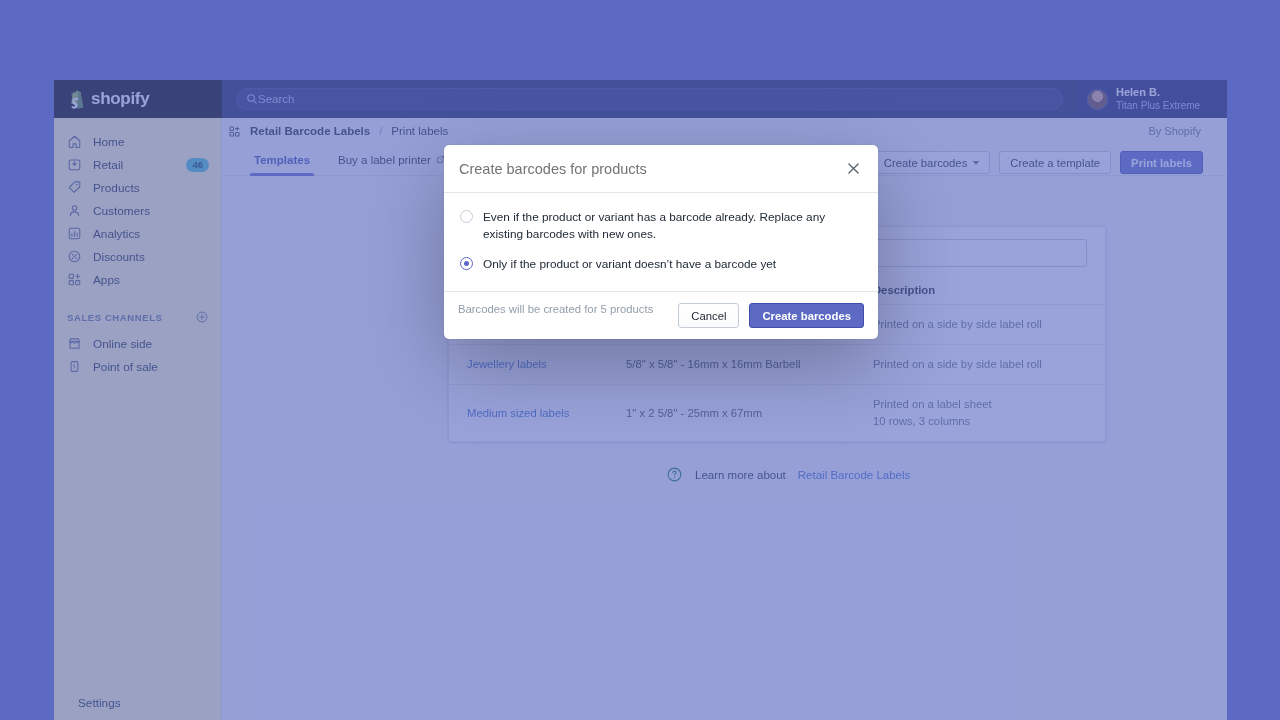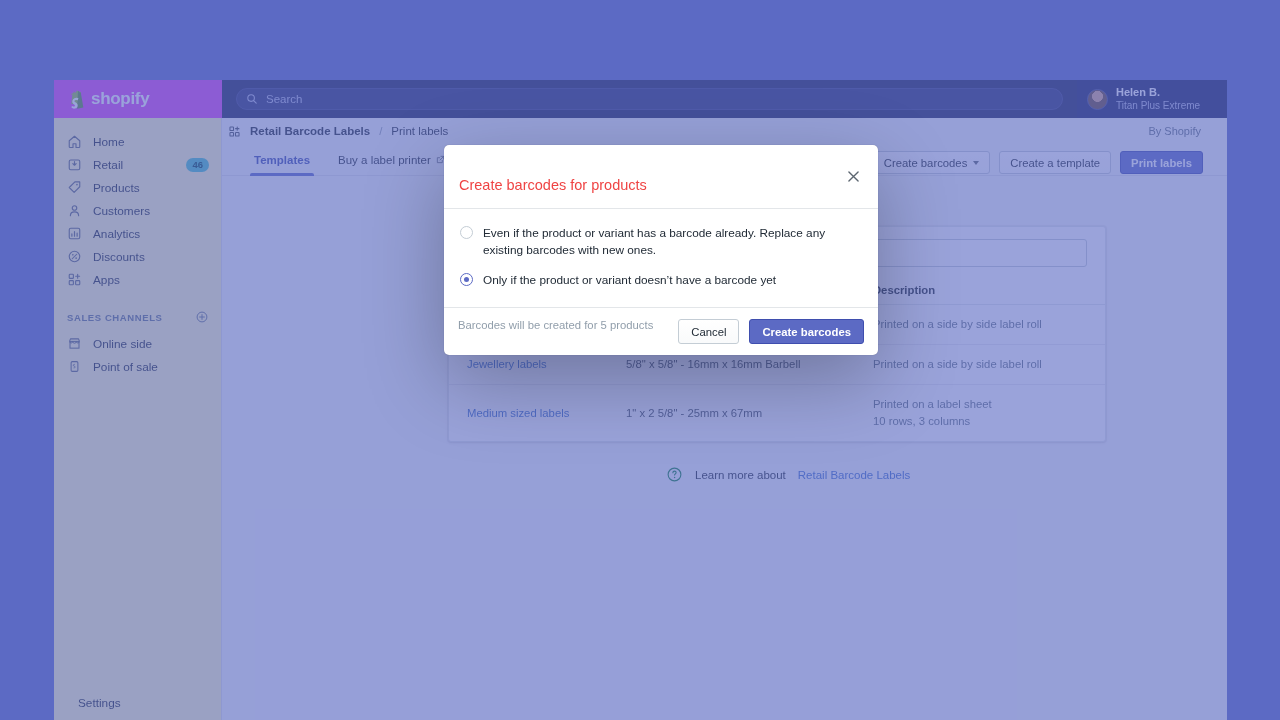--- a/index.html
+++ b/index.html
@@ -21,34 +21,34 @@
 
   
   .topbar {
     position: absolute; left: 0; top: 0;
     width: 1173px; height: 38px;
     background: #1f2557;
     display: flex; align-items: center;
   }
   .logo-zone {
     width: 168px; height: 38px;
-    background: #d946ef;
+    background: #000000;
     display: flex; align-items: center; gap: 6px;
     padding-left: 10px;
   }
   .logo-bag { width: 21px; height: 23px; flex: none; }
   .logo-word {
     color: #fff; font-size: 17px; font-weight: bold;
     letter-spacing: -.3px;
   }
   .search-wrap { flex: 1; padding: 0 14px; }
   .search-box {
     height: 22px; background: #2b3270;
     border: 1px solid #3c4382; border-radius: 12px;
-    display: flex; align-items: center; gap: 8px;
+    display: flex; align-items: center; 
     padding: 0 9px;
   }
   .search-box .ph { color: #b6bce0; font-size: 11.5px; }
   .user-zone {
     width: 150px; height: 38px;
     background: #1c2260;
     display: flex; align-items: center; gap: 8px;
     padding-left: 10px;
   }
   .avatar {
@@ -192,21 +192,21 @@
     width: 434px;
     background: #fff; border-radius: 5px;
     box-shadow: 0 26px 80px rgba(0,0,0,.28), 0 0 1px rgba(0,0,0,.3);
     overflow: hidden;
   }
   .m-head {
     display: flex; align-items: center;
     padding: 15px 16px 15px 15px;
     border-bottom: 1px solid #e3e6e9;
   }
-  .m-title { flex: 1; font-size: 14.5px; color: #ef4444; margin-top: 17px; }
+  .m-title { flex: 1; font-size: 14.5px; color: #737373; }
   .close-btn { width: 17px; height: 17px; color: #5c6670; }
   .m-body { padding: 16px 16px 18px; }
   .radio-row {
     display: flex; gap: 10px; align-items: flex-start;
     margin-bottom: 13px;
   }
   .radio-row:last-child { margin-bottom: 0; }
   .radio {
     width: 13px; height: 13px; border-radius: 50%;
     border: 1px solid #c4cdd5; background: #fff;

